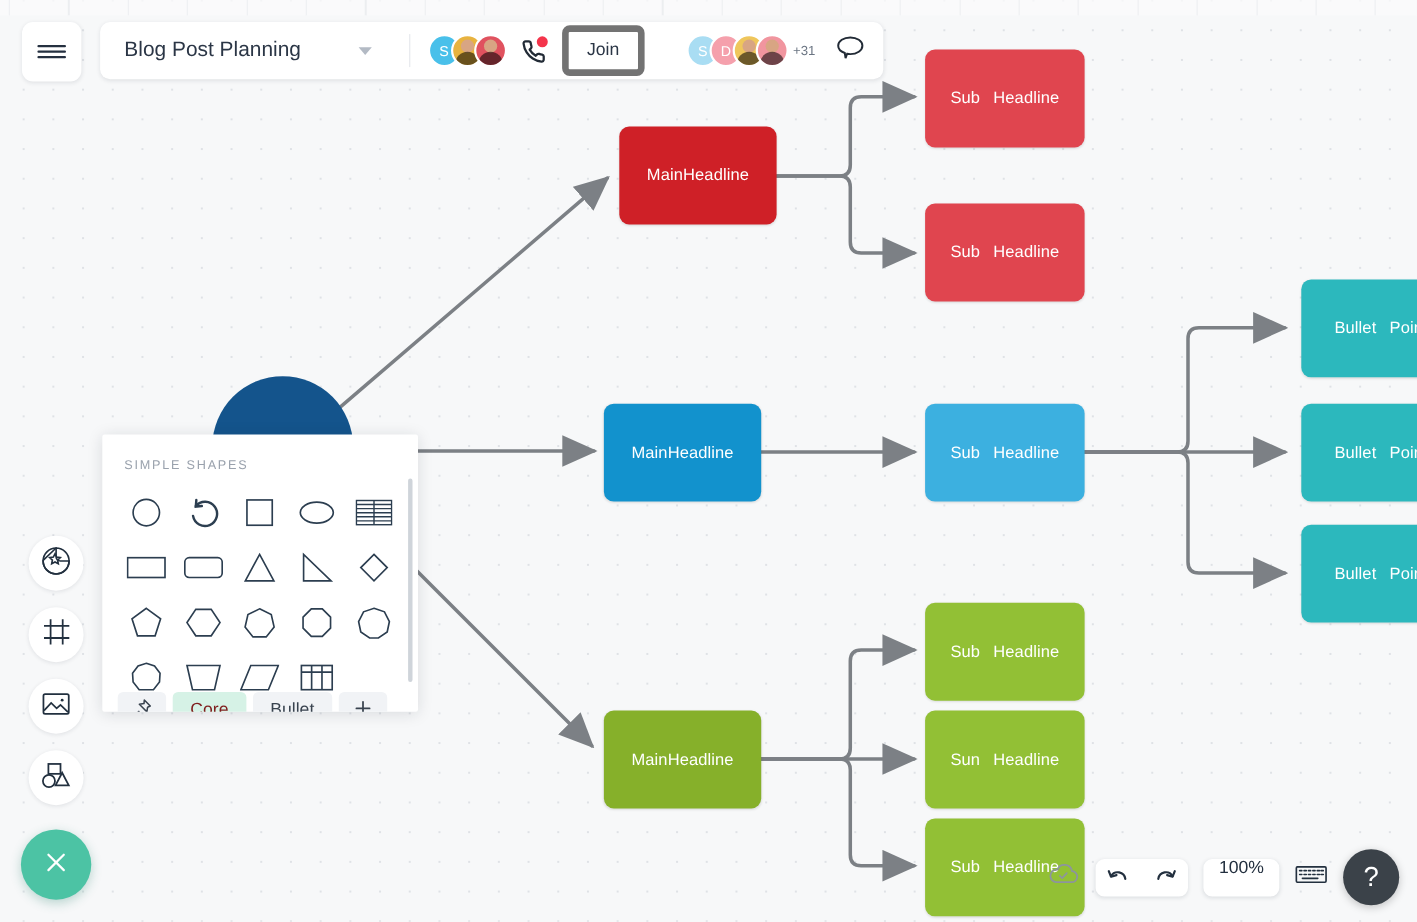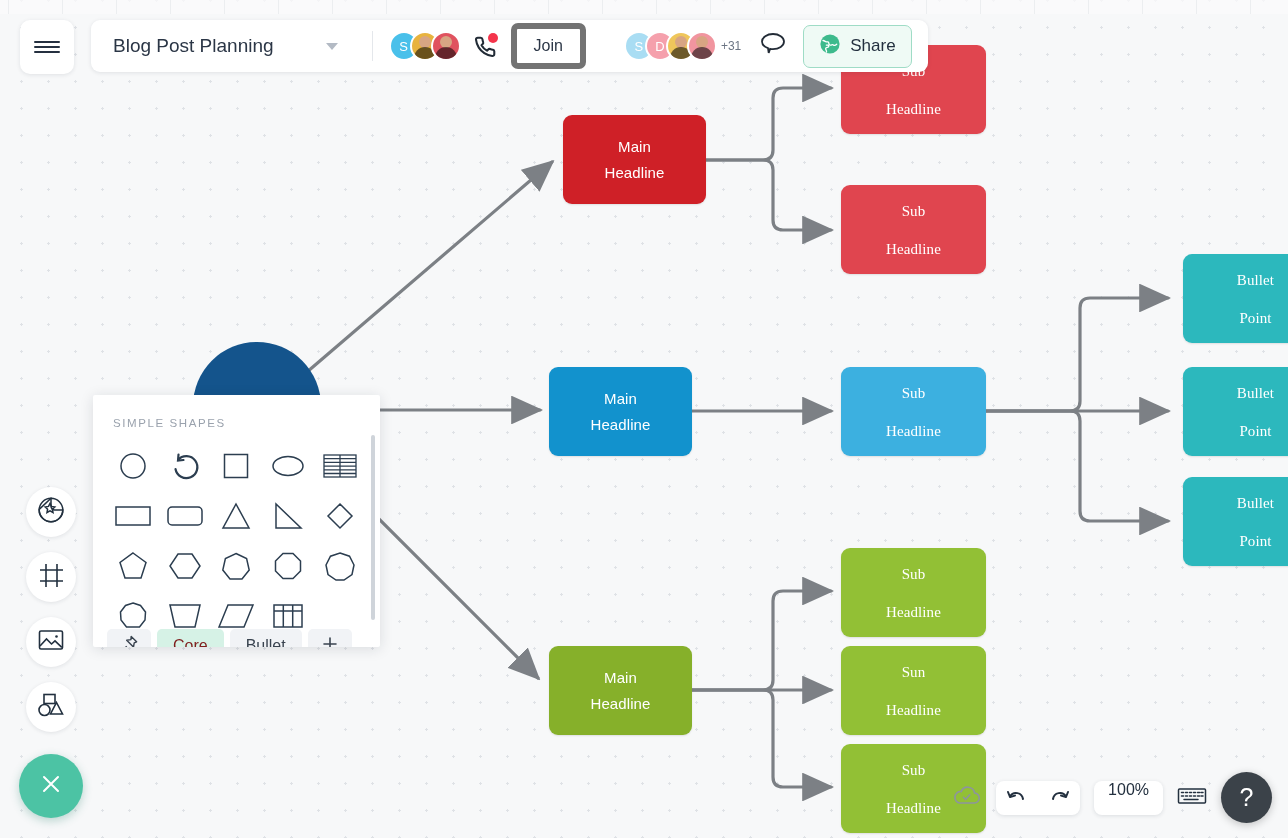--- a/index.html
+++ b/index.html
@@ -27,29 +27,29 @@
     opacity: .75;
   }
 
   svg#wires { position: absolute; inset: 0; width: 1288px; height: 838px; pointer-events: none; }
 
   
   .node {
     position: absolute;
     border-radius: 9px;
     color: #fff;
-    display: flex; flex-direction: column;
+    display: flex; flex-direction: row;
     align-items: center; justify-content: center;
     font-size: 15px; line-height: 26px;
     letter-spacing: .1px;
     box-shadow: 0 1px 2px rgba(0,0,0,.10);
     cursor: default;
   }
   .node .l2 { display:block; }
-  .node.inline { flex-direction: column; gap: 12px; font-family: Liberation Serif, serif; }
+  .node.inline { flex-direction: row; gap: 12px; }
 
   .semicircle {
     position: absolute;
     background: #14548c;
     border-radius: 120px 120px 0 0;
   }
 
   
   #hamburger {
     position: absolute; left: 20px; top: 20px;
@@ -313,29 +313,20 @@
     <span class="avatar av-photo" style="background:#f1959f;"></span>
     <span class="plus28">+31</span>
   </span>
 
   <span id="comment-icon">
     <svg width="28" height="26" viewBox="0 0 28 26" fill="none" stroke="#222b36" stroke-width="1.8">
       <path d="M14 3c6 0 11 3.3 11 7.6S20 18.2 14 18.2c-1 0-2-.1-2.9-.3l-1.4 4-.7-4.7C5.7 16 3 13.5 3 10.6 3 6.3 8 3 14 3z"></path>
     </svg>
   </span>
 
-  <button id="share-btn">
-    <span>
-      <svg width="22" height="22" viewBox="0 0 22 22">
-        <circle cx="11" cy="11" r="9.6" fill="#3dba8c"></circle>
-        <path d="M4 7.5c2 .3 3 1.8 4.6 1.4 1.7-.4.6 2.6 2.2 3.1 1.6.5 2.6-1 3.6-.1.9.8 2.3.2 3.3-.7M7.5 19c.4-1.6-1.1-2.1-.8-3.6.3-1.5 2.9-.5 3.1-2 .2-1.2-1.4-1.6-2.4-1.2" stroke="#fff" stroke-width="1.3" fill="none" stroke-linecap="round"></path>
-      </svg>
-    </span>
-    <span>Share</span>
-  </button>
 </div>
 
 <div id="rail">
   <div class="rail-btn">
     <span>
       <svg width="28" height="28" viewBox="0 0 28 28" fill="none" stroke="#22303f" stroke-width="1.5">
         <path d="M14 2.2A11.8 11.8 0 1 1 2.2 14c0-.2 0-.4 0-.6L14 2.2z" transform="rotate(0 14 14)"></path>
         <path d="M25.8 14a11.8 11.8 0 1 1-11.8-11.8v8a3.8 3.8 0 0 0 3.8 3.8h8z" fill="none"></path>
         <path d="M13 7.4l1.5 3 3.3.5-2.4 2.3.6 3.3-3-1.6-3 1.6.6-3.3-2.4-2.3 3.3-.5z"></path>
       </svg>

